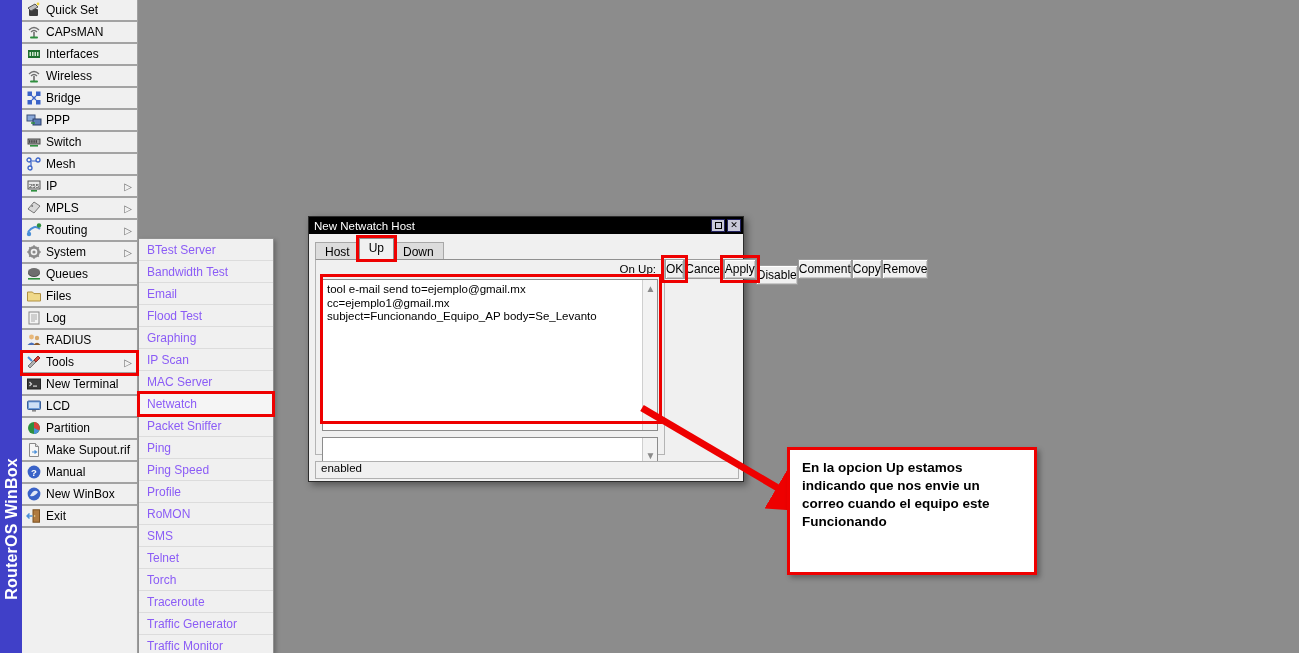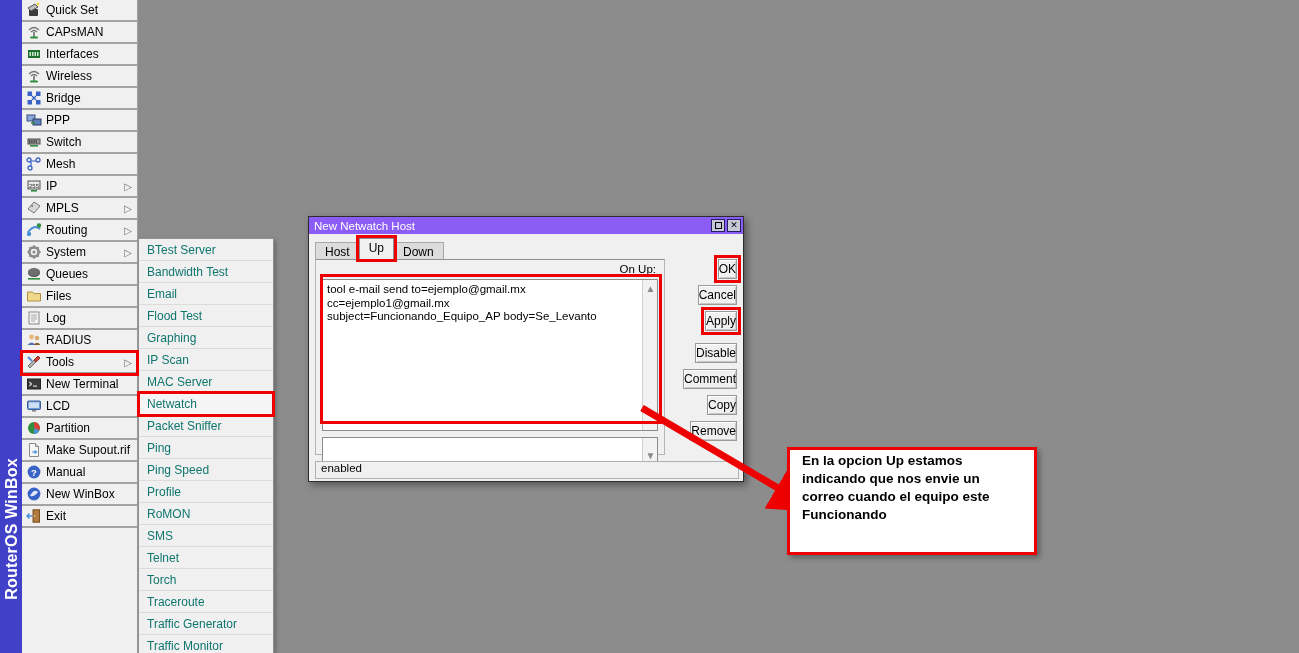--- a/index.html
+++ b/index.html
@@ -82,21 +82,21 @@
     position: absolute; left: 138px; top: 238px;
     width: 136px; height: 415px;
     background: #f0f0f0;
     border: 1px solid #909090;
     box-shadow: 2px 2px 4px rgba(0,0,0,0.25);
   }
   .sub-item {
     height: 22px;
     display: flex; align-items: center;
     padding-left: 8px;
-    font-size: 12px; color: #0f766e;
+    font-size: 12px; color: #8b5cf6;
     border-bottom: 1px solid #dcdcdc;
     background: #f0f0f0;
     position: relative;
     white-space: nowrap;
   }
   .sub-item.highlighted {
     outline: 3px solid #ee0000;
     outline-offset: -1px;
     z-index: 6;
     background: #f5f5f5;
@@ -106,21 +106,21 @@
   .dialog {
     position: absolute;
     left: 308px; top: 216px;
     width: 436px; height: 266px;
     background: #f0f0f0;
     border: 1px solid #2c2c2c;
     box-shadow: 3px 3px 7px rgba(0,0,0,0.4);
   }
   .titlebar {
     height: 17px;
-    background: #8b5cf6;
+    background: #000000;
     display: flex; align-items: center;
     padding: 0 2px 0 5px;
     color: #fff;
     font-size: 11.5px;
   }
   .titlebar .tb-title { flex: 1; }
   .tb-btn {
     width: 14px; height: 13px;
     margin-left: 2px;
     background: #c8c8d8;
@@ -249,21 +249,21 @@
     padding-left: 5px;
     font-size: 11.5px;
     color: #000;
   }
 
   
   .btncol {
     position: absolute;
     right: 6px; top: 25px;
     width: 72px;
-    display: flex; flex-direction: column; align-items: flex-end;
+    display: flex; flex-direction: row;
   }
   .dlg-btn {
     height: 20px;
     margin-bottom: 6px;
     background: #f0f0f0;
     border: 1px solid #9a9a9a;
     box-shadow: inset 1px 1px 0 #ffffff, inset -1px -1px 0 #c8c8c8;
     font-size: 12px;
     color: #000;
     display: flex; align-items: center; justify-content: center;
@@ -273,24 +273,24 @@
   .dlg-btn.highlighted {
     outline: 3px solid #ee0000;
     outline-offset: 1px;
     z-index: 8;
   }
 
   
   .callout {
     position: absolute;
     left: 787px; top: 447px;
-    width: 250px; height: 108px;
+    width: 250px; height: 128px;
     background: #ffffff;
     border: 3px solid #ee0000;
-    padding: 2px 12px;
+    padding: 9px 12px;
     font-size: 13.5px;
     font-weight: bold;
     line-height: 18px;
     color: #000;
     box-shadow: 3px 3px 5px rgba(0,0,0,0.3);
     z-index: 9;
   }
 
   .arrow-svg {
     position: absolute;

